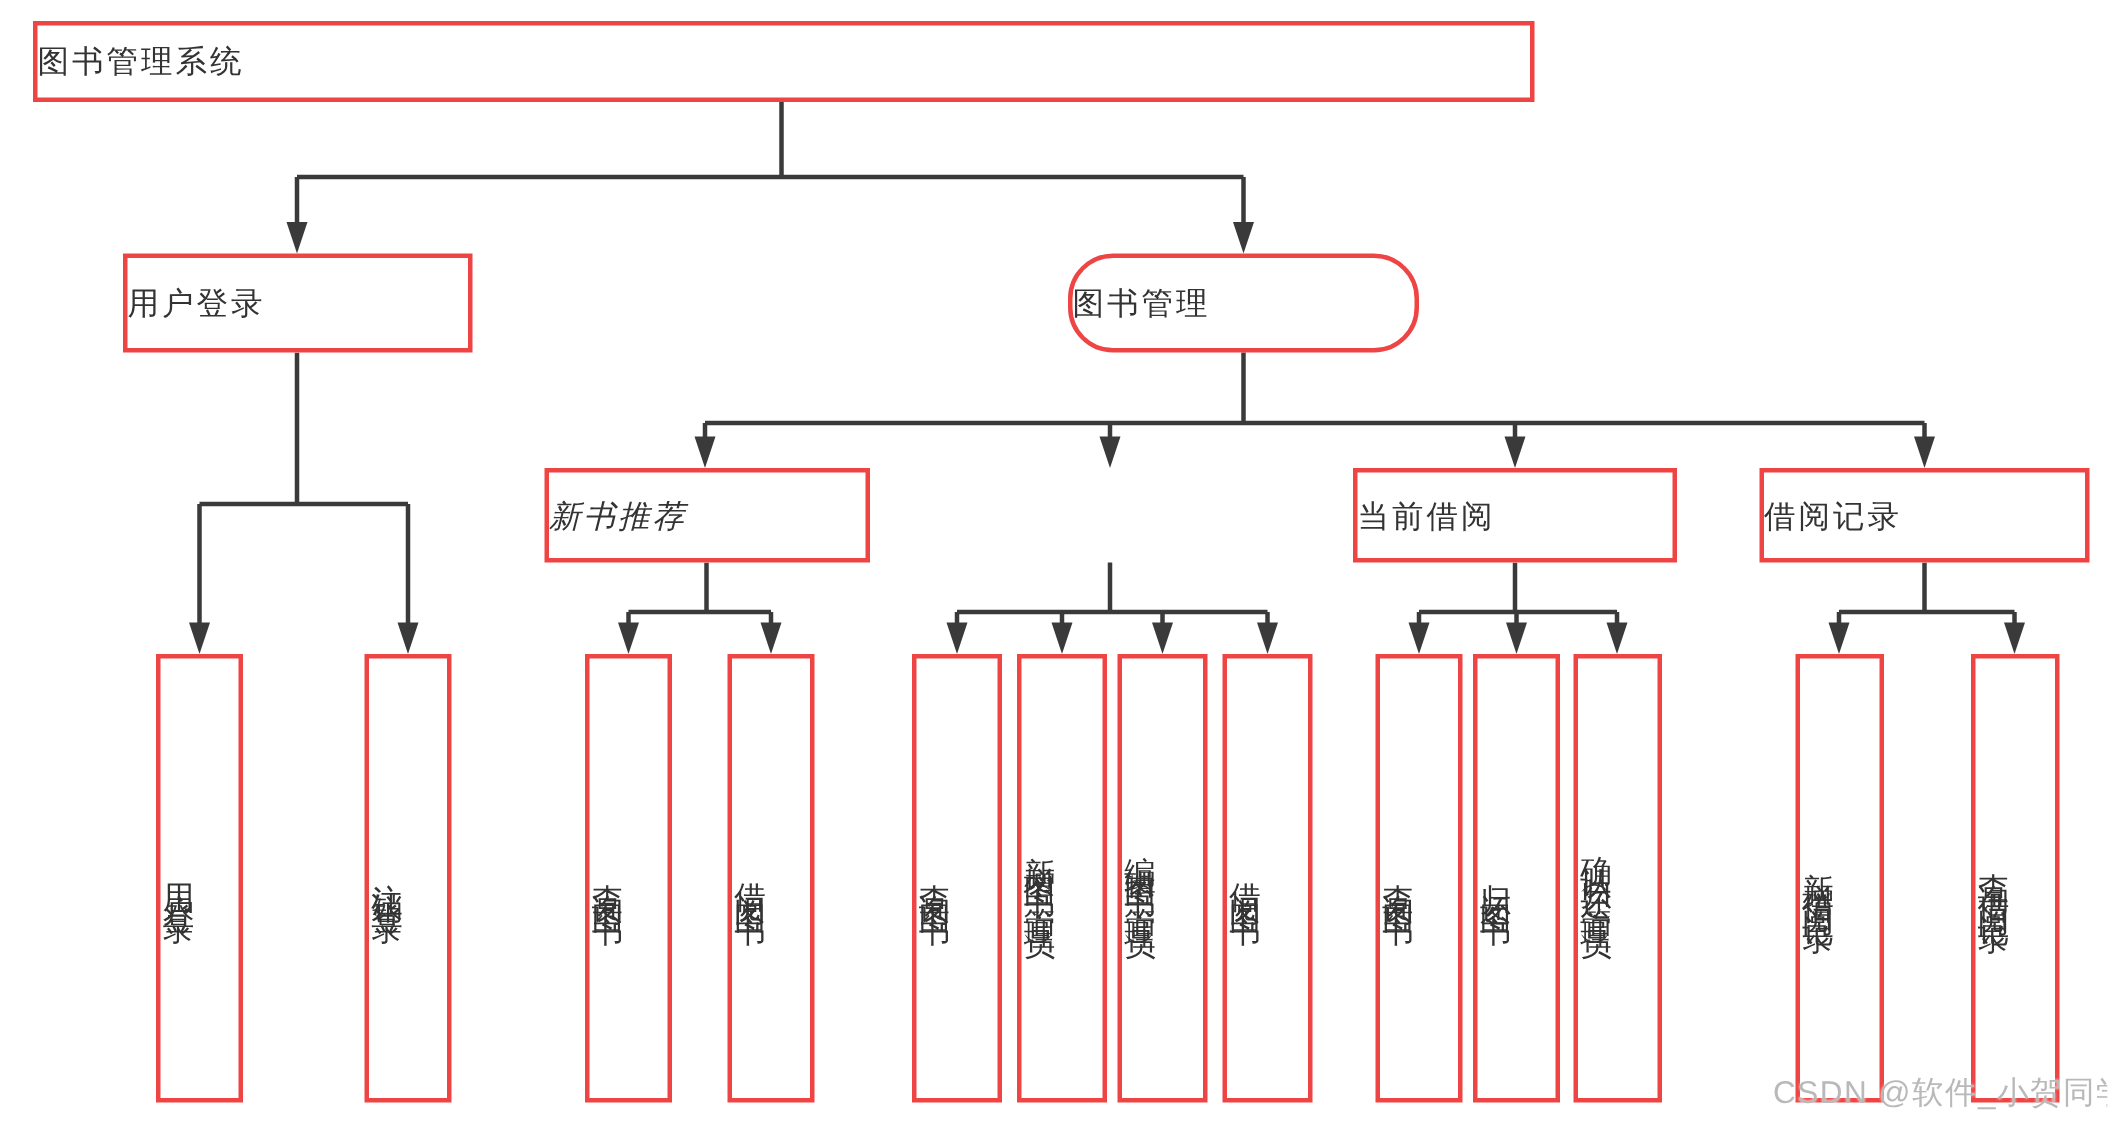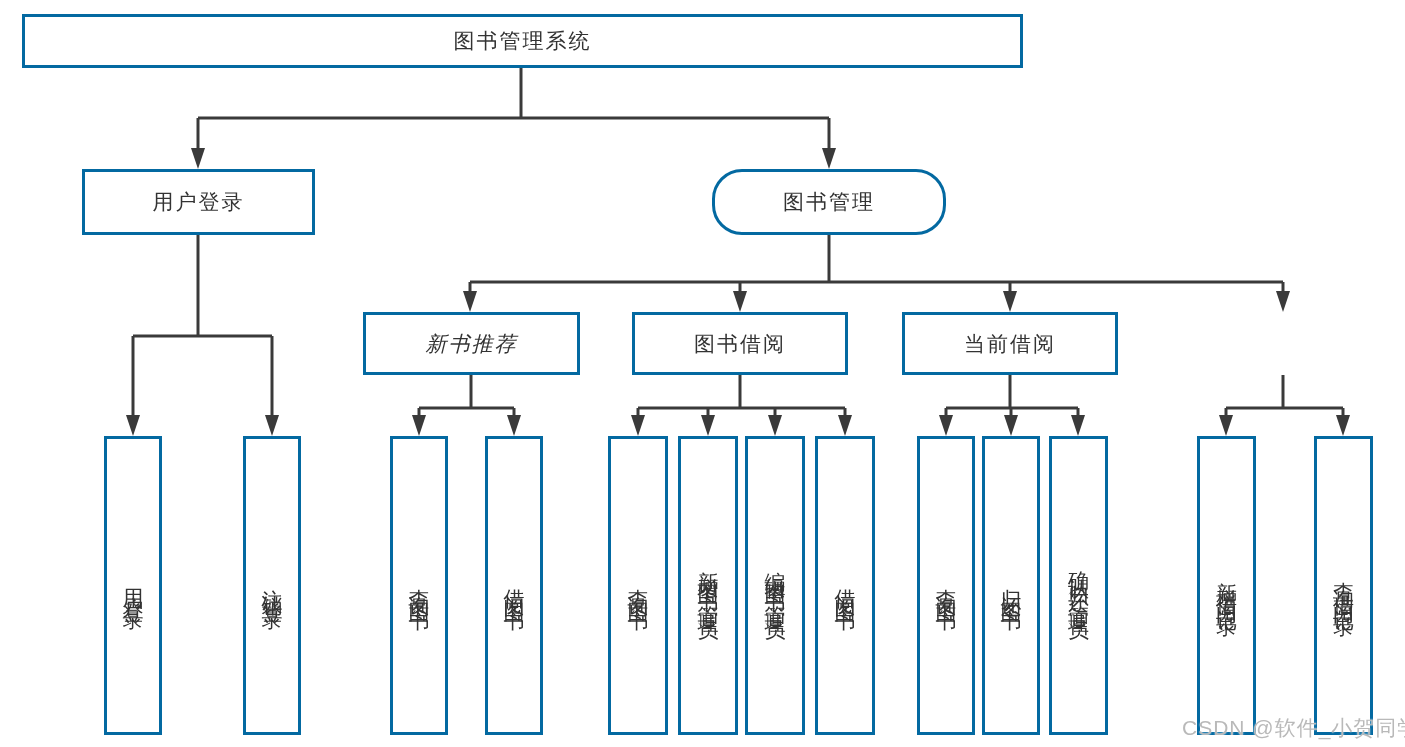--- a/index.html
+++ b/index.html
@@ -19,25 +19,24 @@
     position: absolute;
     left: 0; top: 0;
     width: 1405px;
     height: 747px;
     pointer-events: none;
   }
   .node {
     position: absolute;
     box-sizing: border-box;
     background: #ffffff;
-    border: 3px solid #0369a1;
+    border: 3px solid #ef4444;
     color: #333333;
     display: flex;
     align-items: center;
-    justify-content: center;
     font-size: 21px;
     letter-spacing: 2px;
     white-space: nowrap;
   }
   .root  { left: 22px;  top: 14px;  width: 1001px; height: 54px; }
   .n-login { left: 82px;  top: 169px; width: 233px; height: 66px; }
   .n-mgmt  { left: 712px; top: 169px; width: 234px; height: 66px; border-radius: 30px; }
   .n-l3-newbook { left: 363px;  top: 312px; width: 217px; height: 63px; font-style: italic; }
   .n-l3-borrow  { left: 632px;  top: 312px; width: 216px; height: 63px; }
   .n-l3-current { left: 902px;  top: 312px; width: 216px; height: 63px; }
@@ -162,26 +161,26 @@
   <div class="node n-login">
     <span>用户登录</span>
   </div>
   <div class="node n-mgmt">
     <span>图书管理</span>
   </div>
 
   <div class="node n-l3-newbook">
     <span>新书推荐</span>
   </div>
-  <div class="node n-l3-borrow">
-    <span>图书借阅</span>
-  </div>
   <div class="node n-l3-current">
     <span>当前借阅</span>
   </div>
+  <div class="node n-l3-records">
+    <span>借阅记录</span>
+  </div>
 
   <div class="node leaf lf-1">
     <span class="vtext">用户登录</span>
   </div>
   <div class="node leaf lf-2">
     <span class="vtext">注销登录</span>
   </div>
 
   <div class="node leaf lf-3">
     <span class="vtext">查询图书</span>

